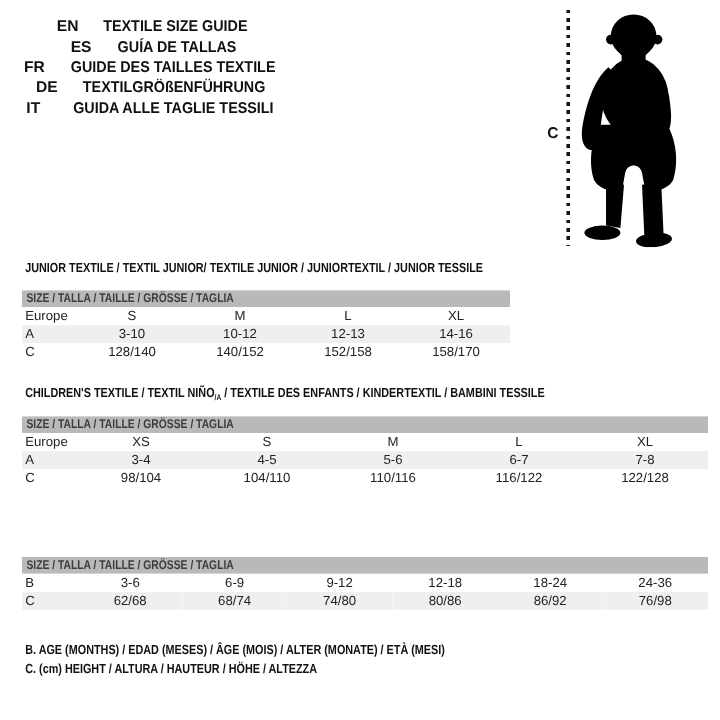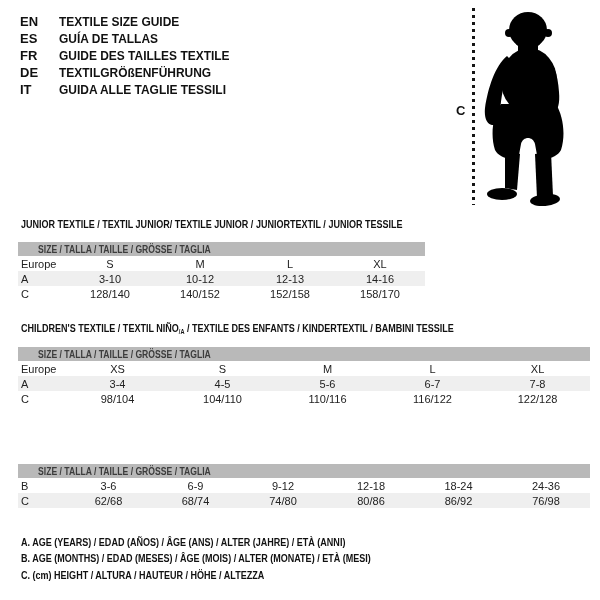--- a/index.html
+++ b/index.html
@@ -6,21 +6,21 @@
   .page{
     position:relative;width:600px;height:600px;background:#ffffff;overflow:hidden;
     font-family:"Liberation Sans","DejaVu Sans",sans-serif;color:#111;
   }
   
   .cx{display:inline-block;transform:scaleX(0.82);transform-origin:left center;white-space:nowrap;}
   .cx92{display:inline-block;transform:scaleX(0.92);transform-origin:left center;white-space:nowrap;}
 
   
   .lang-header{position:absolute;left:20px;top:13px;}
-  .lang-row{display:flex;height:17px;align-items:center;}
+  .lang-row{display:flex;height:17px;align-items:center;justify-content:center;}
   .lang-code{width:39px;font-size:13px;font-weight:bold;}
   .lang-label{font-size:13px;font-weight:bold;}
 
   
   .dash-line{
     position:absolute;left:472px;top:8px;width:3px;height:197px;
     background:repeating-linear-gradient(to bottom,#151515 0 3px,transparent 3px 7px);
   }
   .figure-c{position:absolute;left:456px;top:103px;font-size:13px;font-weight:bold;}
   .silhouette{position:absolute;left:483px;top:6px;}
@@ -28,21 +28,21 @@
   
   .tbl-title{position:absolute;left:21px;font-size:11px;font-weight:bold;line-height:16.5px;}
 
   
   table.size-table{
     position:absolute;left:18px;border-collapse:collapse;table-layout:fixed;
     font-size:11px;color:#222;
   }
   table.size-table td{padding:0;vertical-align:middle;text-align:center;overflow:hidden;}
   tr.hdr td{
-    background:#b9b9b9;height:14px;text-align:left;padding-left:20px;
+    background:#b9b9b9;height:14px;text-align:left;padding-left:4px;
     font-size:10.5px;font-weight:bold;color:#3c3c3c;
   }
   tr.data td{height:15px;}
   tr.alt td{background:#efefef;}
   td.lbl{text-align:left !important;padding-left:3px !important;color:#222;}
 
   
   .legend{position:absolute;left:21px;top:536px;}
   .legend-line{height:16.3px;font-size:11px;font-weight:bold;}
 
@@ -207,18 +207,17 @@
       <td>68/74</td>
       <td>74/80</td>
       <td>80/86</td>
       <td>86/92</td>
       <td>76/98</td>
     </tr>
   </tbody>
     </table>
 
   <div class="legend">
-    <div class="legend-line"><span class="cx">A. AGE (YEARS) / EDAD (AÑOS) / ÂGE (ANS) / ALTER (JAHRE) / ETÀ (ANNI)</span></div>
     <div class="legend-line"><span class="cx">B. AGE (MONTHS) / EDAD (MESES) / ÂGE (MOIS) / ALTER (MONATE) / ETÀ (MESI)</span></div>
     <div class="legend-line"><span class="cx">C. (cm) HEIGHT / ALTURA / HAUTEUR / HÖHE / ALTEZZA</span></div>
   </div>
 
 </div>
 
 </body></html>

